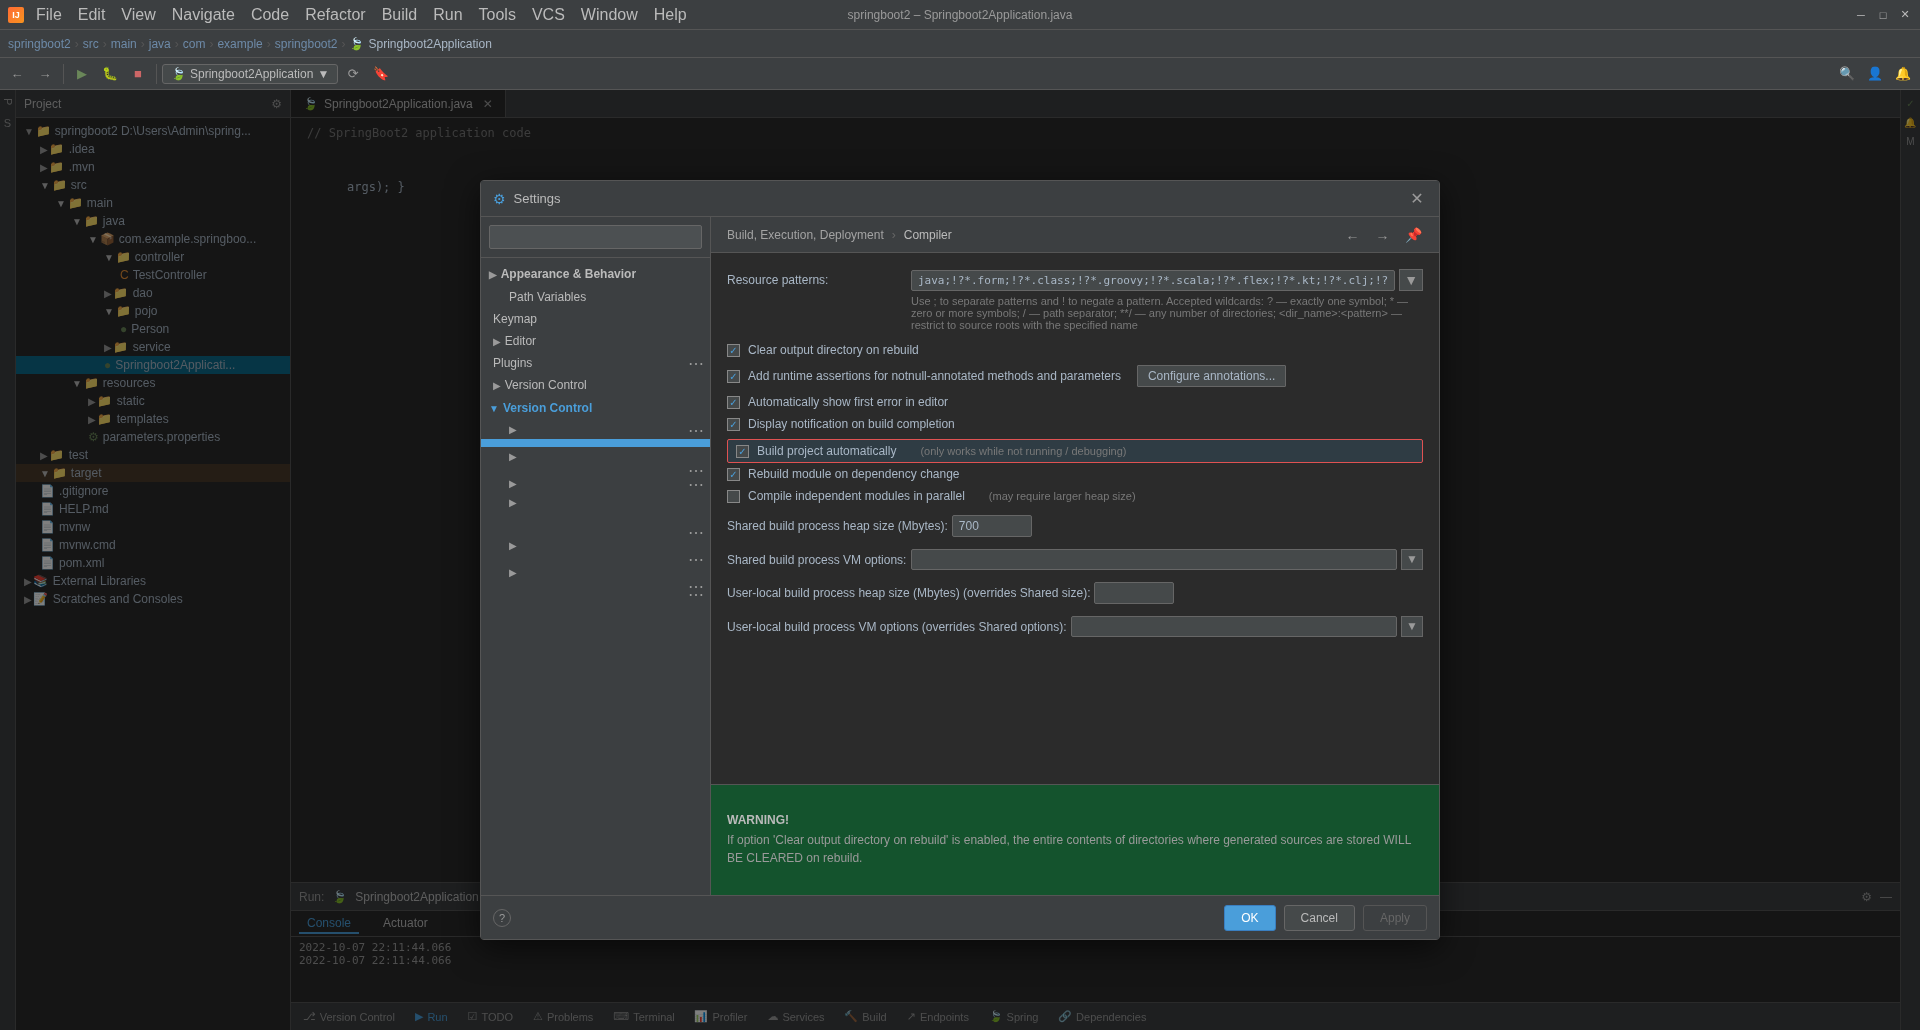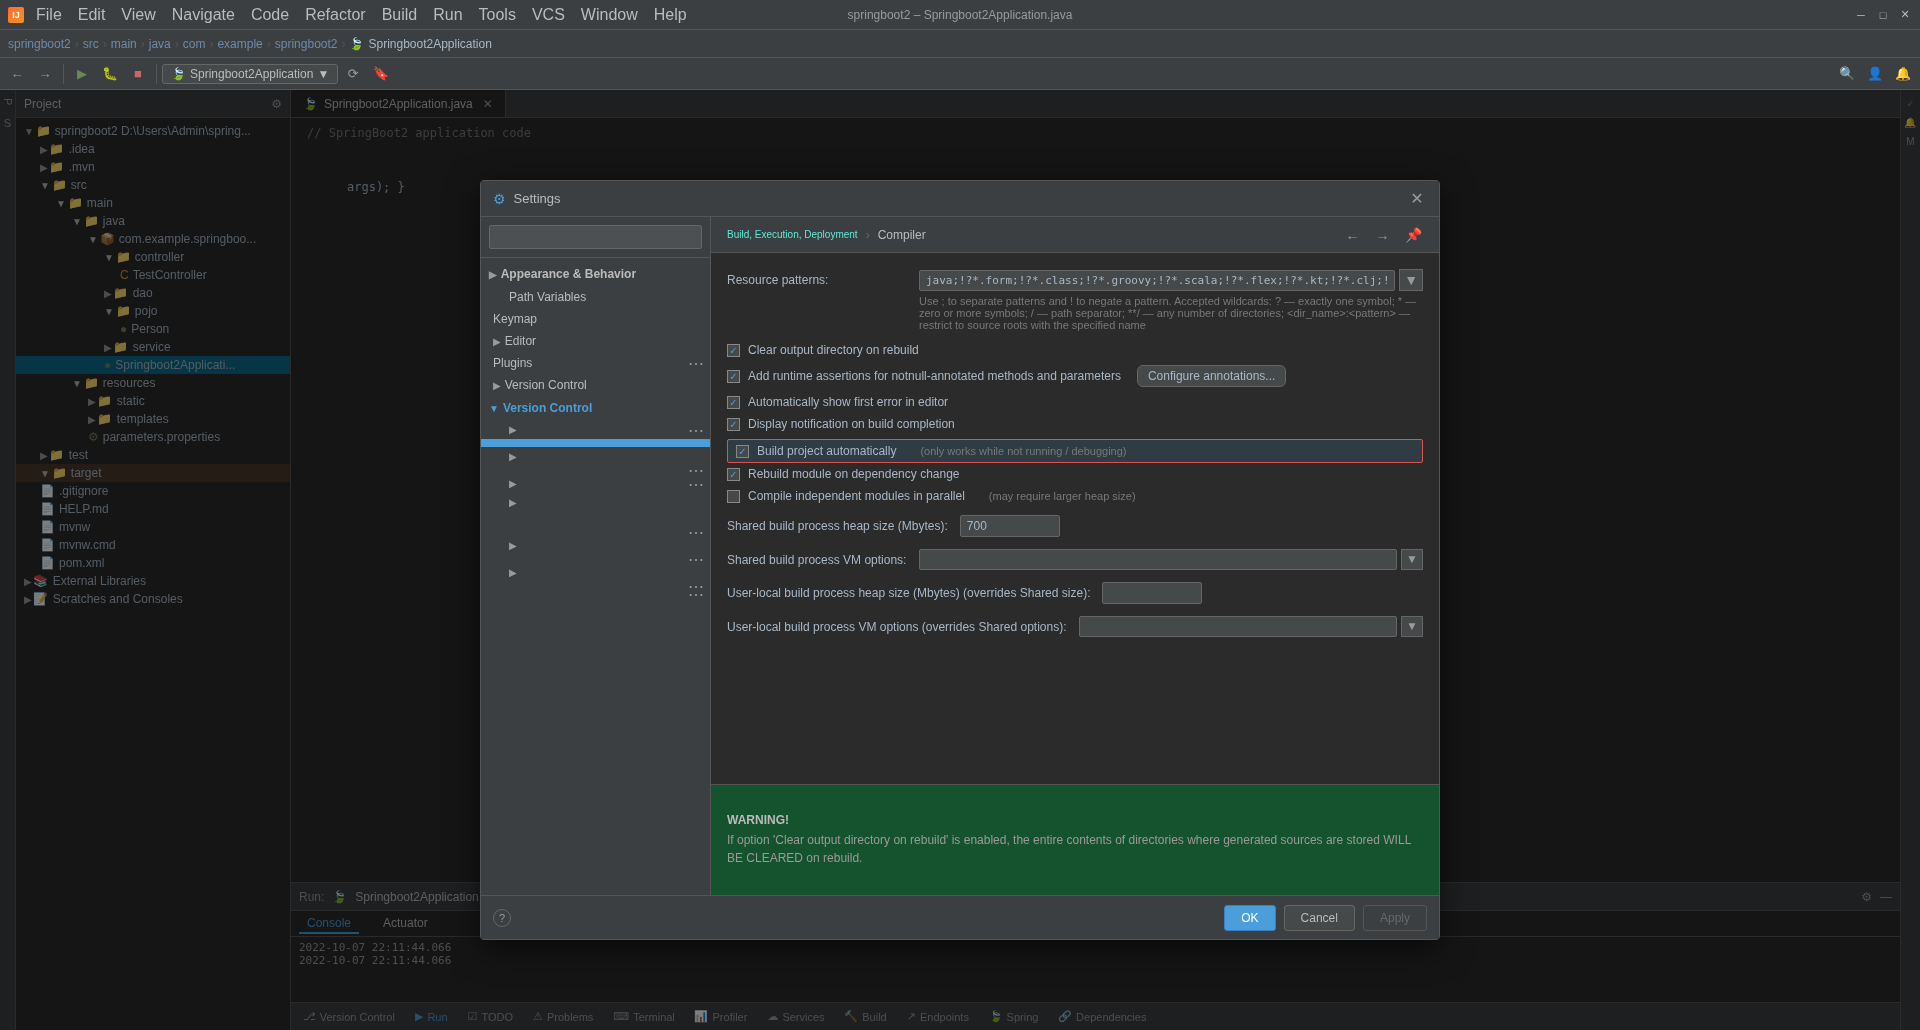--- a/index.html
+++ b/index.html
@@ -296,39 +296,39 @@
     }
     .settings-content-header {
       height: 36px;
       border-bottom: 1px solid #555;
       display: flex;
       align-items: center;
       padding: 0 16px;
       gap: 8px;
       background: #3c3f41;
     }
-    .breadcrumb-link { color: #5eead4; font-size: 10px; cursor: pointer; }
+    .breadcrumb-link { color: #a3a3a3; font-size: 12px; cursor: pointer; }
     .breadcrumb-chevron { color: #666; }
     .breadcrumb-current { color: #bbb; font-size: 12px; }
     .settings-content-body {
       flex: 1;
       padding: 16px;
       overflow-y: auto;
       background: #2b2b2b;
     }
     .settings-content-body::-webkit-scrollbar { width: 6px; }
     .settings-content-body::-webkit-scrollbar-track { background: #2b2b2b; }
     .settings-content-body::-webkit-scrollbar-thumb { background: #555; }
 
     
     .form-row {
       display: flex;
       align-items: flex-start;
       margin-bottom: 12px;
-      gap: 12px;
+      gap: 4px;
     }
     .form-label {
       min-width: 180px;
       color: #a9b7c6;
       font-size: 12px;
       padding-top: 4px;
     }
     .form-control {
       flex: 1;
     }
@@ -336,21 +336,21 @@
       width: 100%;
       background: #45494a;
       border: 1px solid #666;
       color: #a9b7c6;
       padding: 3px 6px;
       font-size: 11px;
       font-family: monospace;
       border-radius: 2px;
     }
     .text-input-sm {
-      width: 100px;
+      width: 80px;
       background: #45494a;
       border: 1px solid #666;
       color: #a9b7c6;
       padding: 3px 6px;
       font-size: 12px;
       border-radius: 2px;
     }
     .help-text {
       font-size: 11px;
       color: #787878;
@@ -381,21 +381,21 @@
     .cb.unchecked { }
     .cb-label { color: #a9b7c6; font-size: 12px; }
     .side-note { color: #787878; font-size: 11px; margin-left: 16px; }
     .config-btn {
       background: #45494a;
       border: 1px solid #666;
       color: #a9b7c6;
       padding: 3px 10px;
       font-size: 12px;
       cursor: pointer;
-      border-radius: 6px;
+      border-radius: 1px;
       margin-left: 8px;
     }
 
     .warning-box {
       background: #14532d;
       border-top: 1px solid #555;
       padding: 28px 16px;
       font-size: 12px;
     }
     .warning-title { color: #bbb; font-weight: bold; margin-bottom: 4px; }

